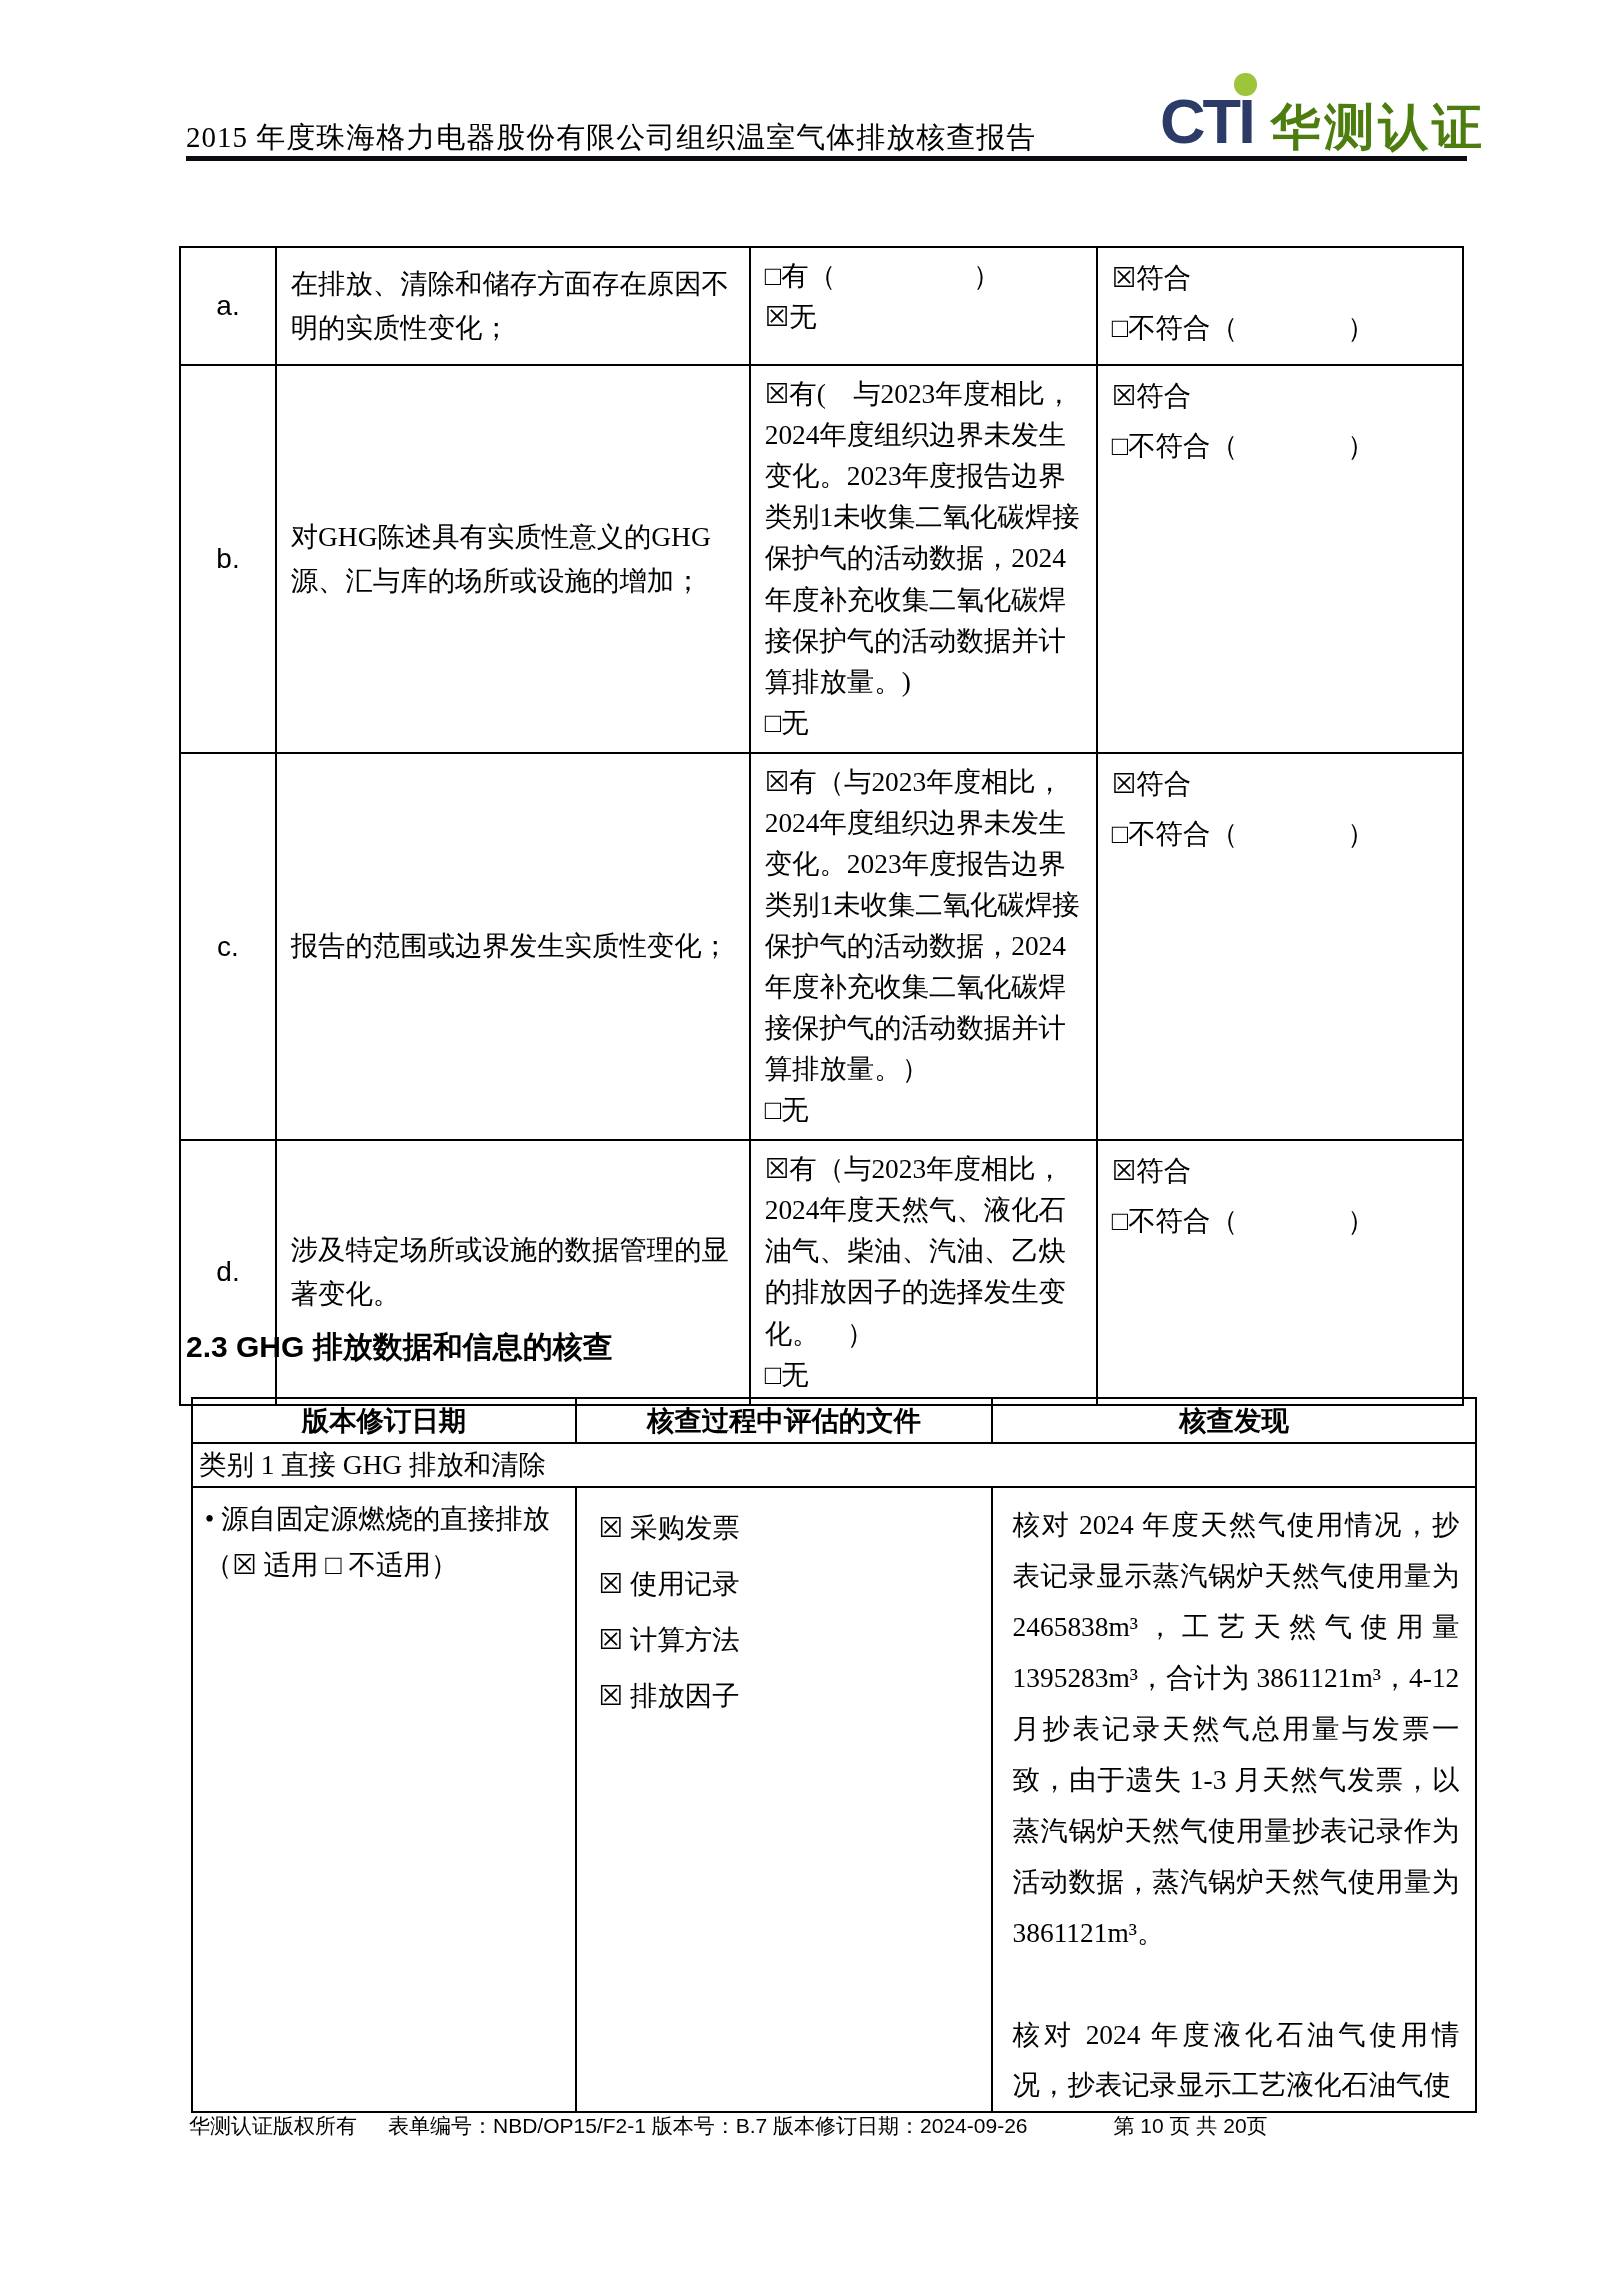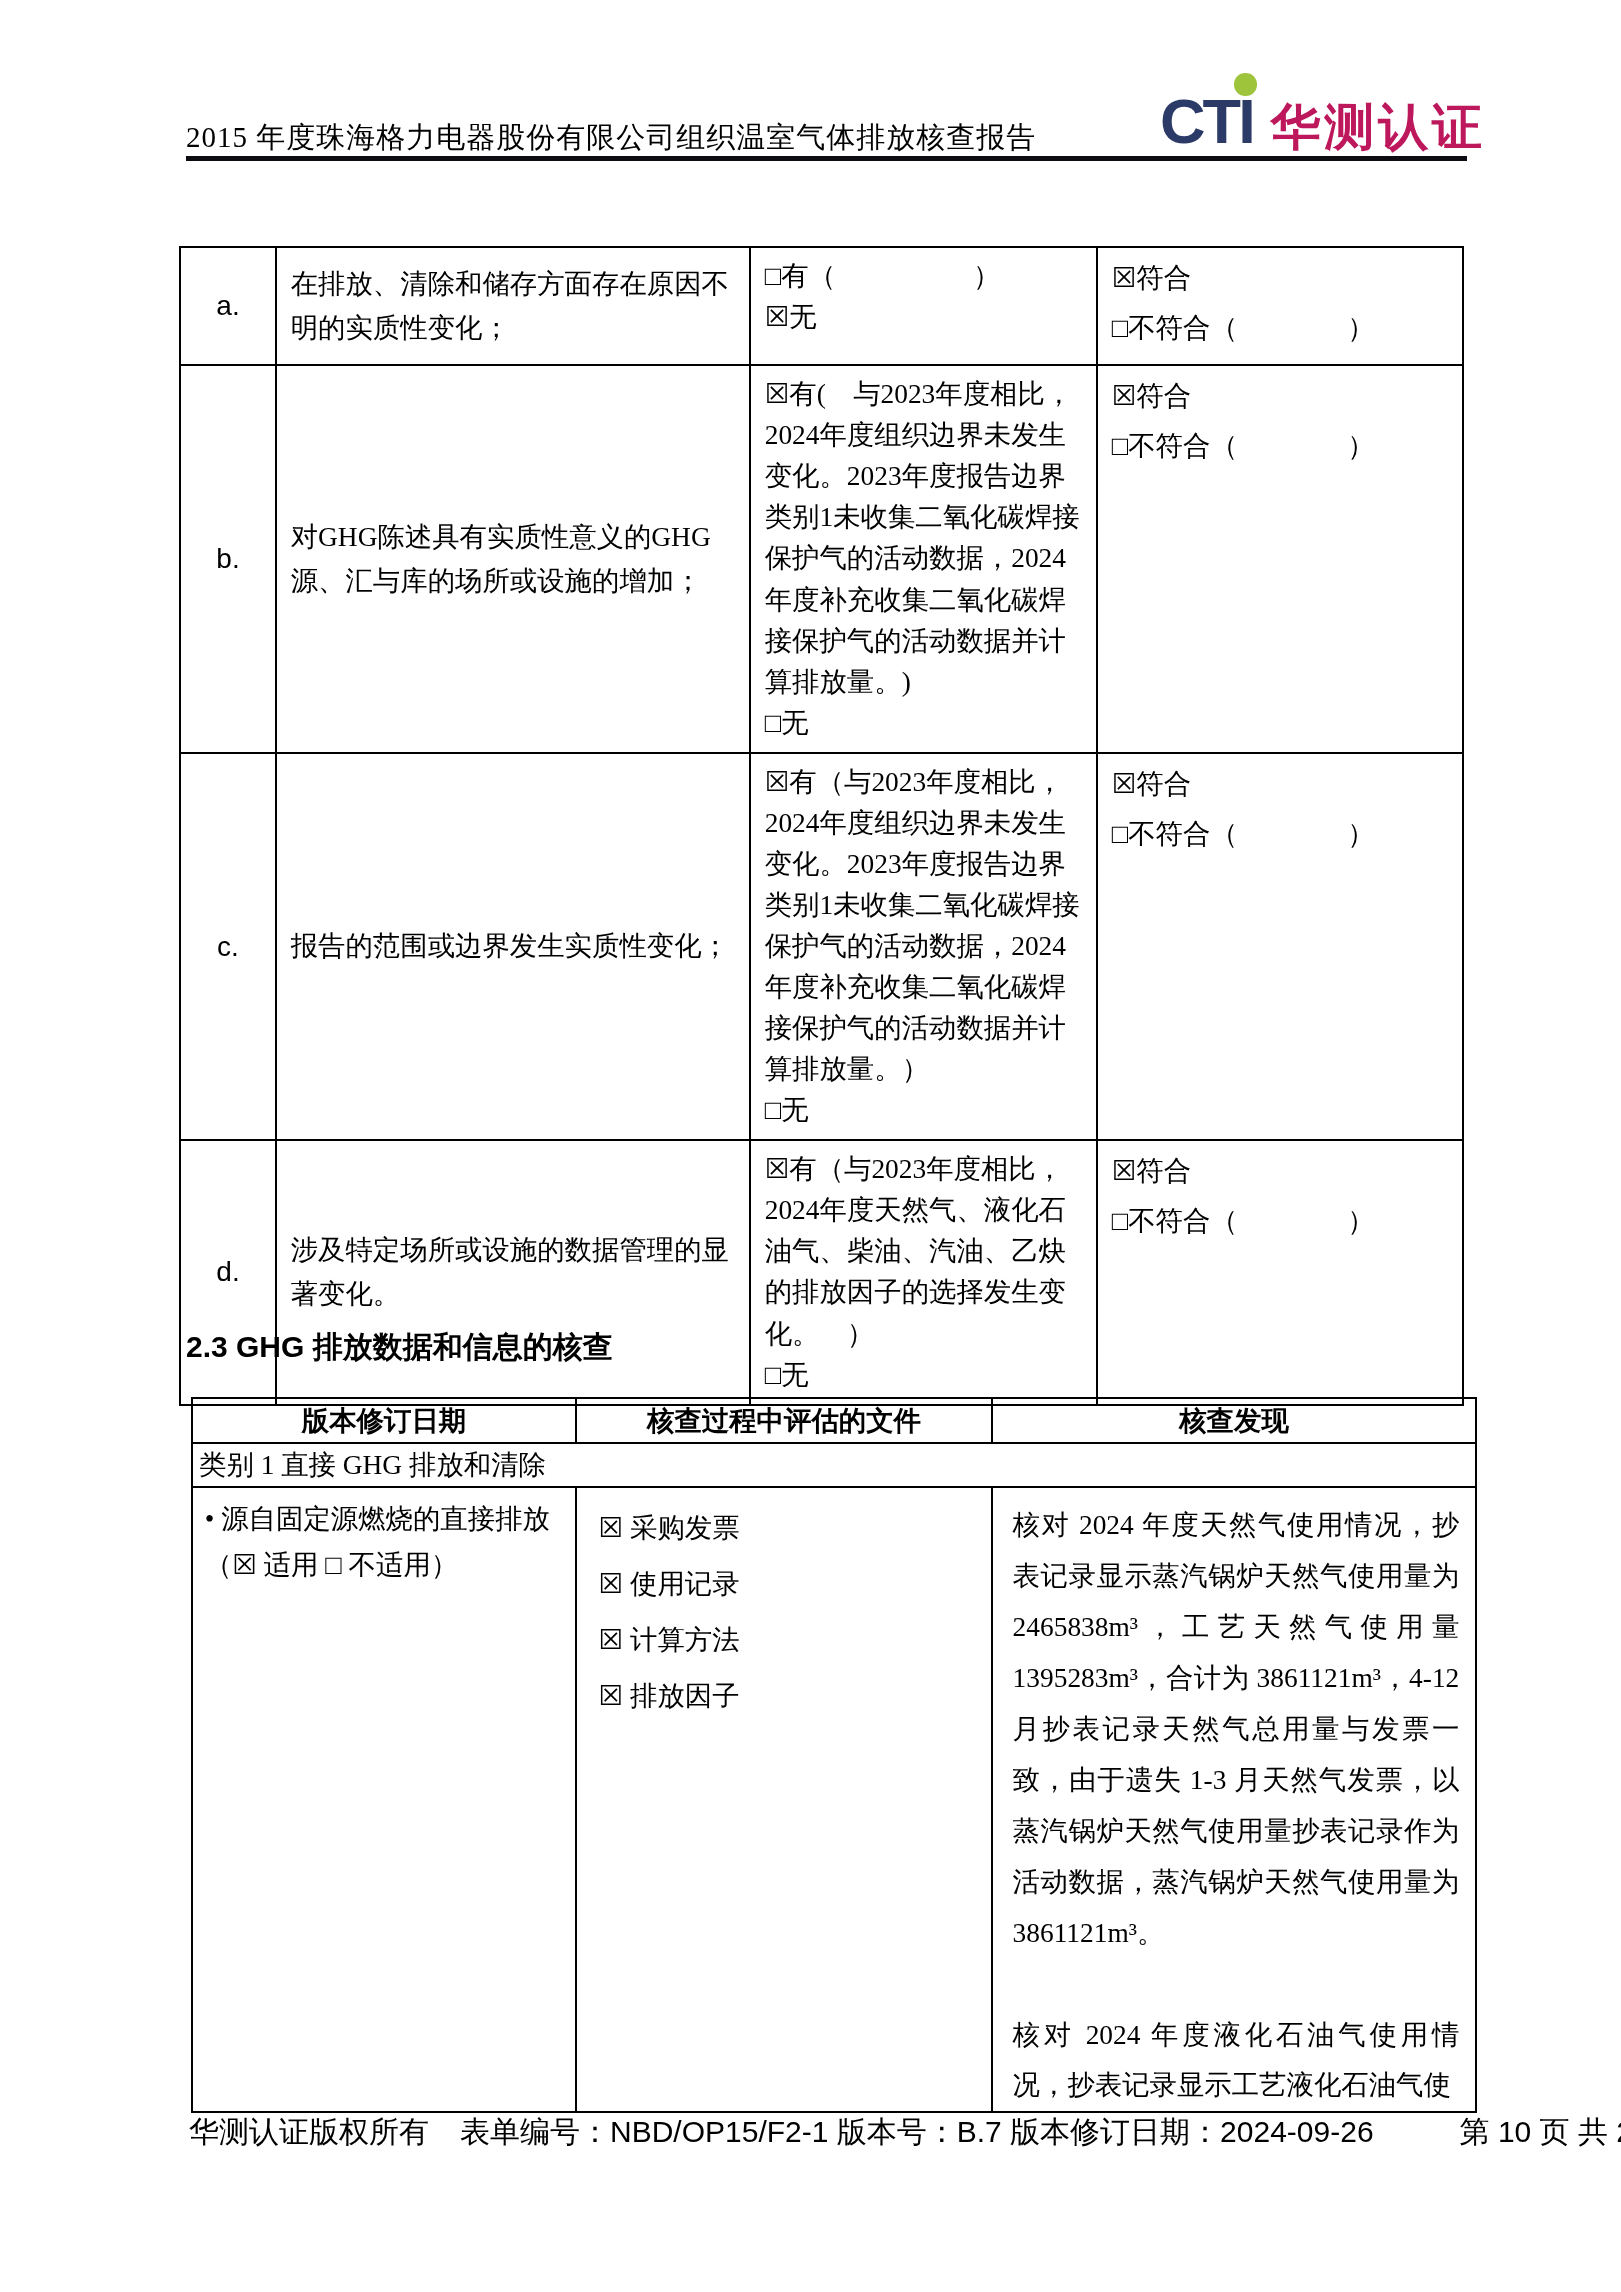--- a/index.html
+++ b/index.html
@@ -17,21 +17,21 @@
   .logo-cti{
     position:relative;font-family:"Liberation Sans","DejaVu Sans",sans-serif;
     font-weight:bold;font-size:63px;line-height:65px;color:#2b3a67;letter-spacing:-2.9px;
   }
   .logo-dot{
     position:absolute;left:74px;top:-15.7px;width:22.5px;height:22.5px;border-radius:50%;
     background:#9dc43b;
   }
   .logo-brand{
     font-family:"Liberation Sans","DejaVu Sans",sans-serif;font-weight:bold;
-    font-size:50px;line-height:53px;color:#be185d;letter-spacing:3.9px;white-space:nowrap;
+    font-size:50px;line-height:53px;color:#4d7c0f;letter-spacing:3.9px;white-space:nowrap;
   }
   .header-rule{position:absolute;left:186px;top:156px;width:1281px;height:4.9px;background:#0c0c12;}
 
   
   table{border-collapse:collapse;table-layout:fixed;}
   td{border:2px solid #000;font-size:27.4px;overflow:hidden;}
   .t1{position:absolute;left:179px;top:246px;width:1283px;}
   .t1 .c-id{text-align:center;vertical-align:middle;font-family:"Liberation Sans","DejaVu Sans",sans-serif;font-size:28px;}
   .t1 .c-desc{vertical-align:middle;padding:5.9px 13.7px;line-height:1.62;}
   .t1 .c-ans{vertical-align:top;padding:7.8px 7.8px 7.8px 13.7px;line-height:1.5;}
@@ -57,21 +57,21 @@
   .t2 .c-act{padding:9.8px 11.8px 0 11.8px;line-height:1.55;border-radius:16px;}
   .t2 .c-act .applicable{margin-top:3.9px;}
   .t2 .c-docs{padding:11.8px 0 0 21.6px;line-height:2.05;}
   .t2 .c-res{padding:11.8px 15.7px 0 19.6px;line-height:1.86;text-align:justify;}
   .t2 .c-res p{margin:0;}
   .t2 .c-res p + p{margin-top:51px;}
 
   
   .footer{
     position:absolute;left:189px;top:2112px;width:1284px;
-    font-family:"Liberation Sans","DejaVu Sans",sans-serif;font-size:30px;
+    font-family:"Liberation Sans","DejaVu Sans",sans-serif;font-size:21px;
     display:flex;align-items:baseline;white-space:nowrap;
   }
   .footer .f-copy{margin-right:31px;}
   .footer .f-page{margin-left:86px;}
 </style>
 </head>
 <body>
 
 <div class="doc-title">2015 年度珠海格力电器股份有限公司组织温室气体排放核查报告</div>
 

